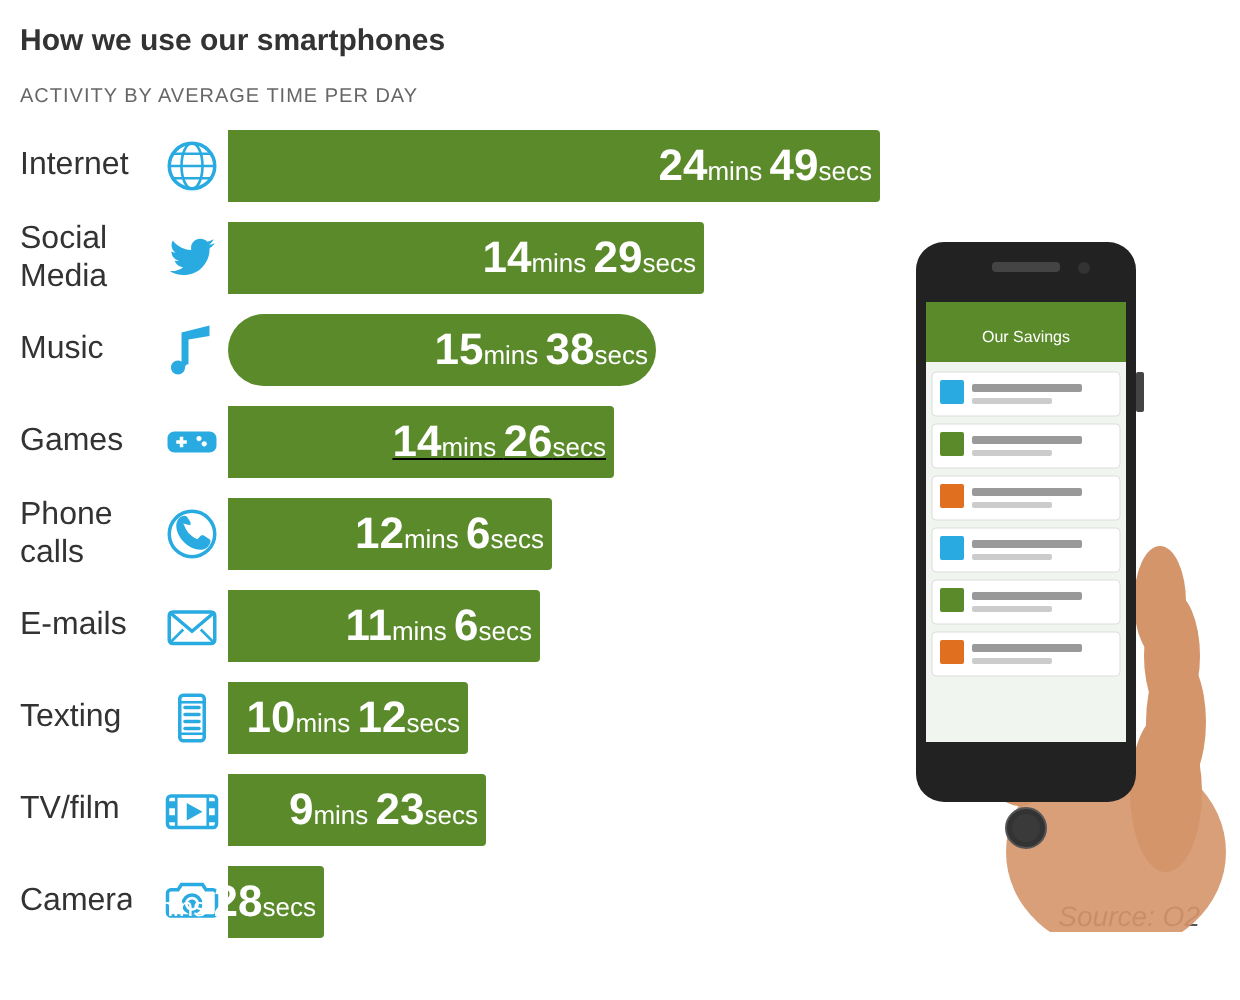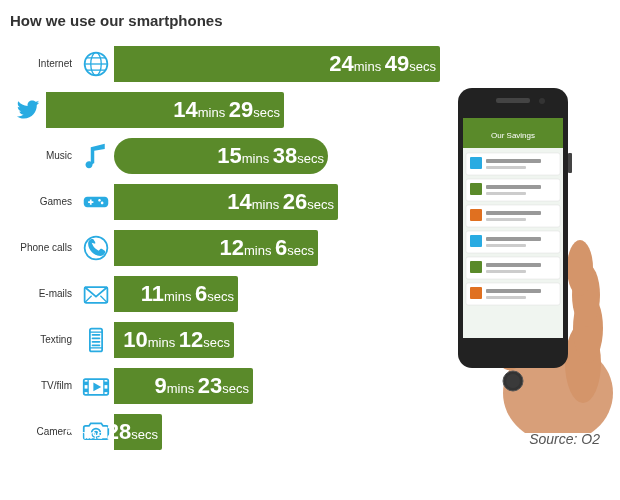--- a/index.html
+++ b/index.html
@@ -38,24 +38,23 @@
     .row {
       display: flex;
       align-items: center;
       margin-bottom: 4px;
       height: 42px;
     }
 
     .label-cell {
       width: 68px;
       min-width: 68px;
-      font-size: 10px;
+      font-size: 16px;
       color: #333;
       line-height: 1.2;
-      text-align: right;
       padding-right: 6px;
     }
 
     .icon-cell {
       width: 36px;
       min-width: 36px;
       display: flex;
       align-items: center;
       justify-content: center;
     }
@@ -96,21 +95,21 @@
     }
     .bar-label .mins-val {
       font-size: 22px;
       font-weight: bold;
     }
 
     
     .phone-overlay {
       position: absolute;
       right: -8px;
-      top: 30px;
+      top: 44px;
       width: 190px;
       height: 360px;
       z-index: 10;
     }
 
     .source-text {
       position: absolute;
       bottom: 6px;
       right: 10px;
       font-size: 14px;
@@ -119,20 +118,21 @@
 
     .source-text span {
       font-style: italic;
     }
   </style>
 </head>
 <body>
 
 <div class="container">
   <div class="main-title">How we use our smartphones</div>
+  <div class="subtitle">ACTIVITY BY AVERAGE TIME PER DAY</div>
 
   <div class="chart-area">
 
     <div id="rows-container">
         <div class="row">
     <div class="label-cell">Internet</div>
     <div class="icon-cell">
             <svg viewBox="0 0 32 32" fill="#29abe2">
               <circle cx="16" cy="16" r="13" fill="none" stroke="#29abe2" stroke-width="2"></circle>
               <ellipse cx="16" cy="16" rx="6" ry="13" fill="none" stroke="#29abe2" stroke-width="1.5"></ellipse>
@@ -143,20 +143,21 @@
           </div>
     <div class="bar-cell">
       <div class="bar" style="width:326px;">
         <span class="bar-label">
           <span class="mins-val">24</span><span style="font-size:13px;font-weight:normal;">mins </span><span class="secs-val">49</span><span style="font-size:13px;font-weight:normal;">secs</span>
         </span>
       </div>
     </div>
   </div>
         <div class="row">
+    <div class="label-cell">Social Media</div>
     <div class="icon-cell">
             <svg viewBox="0 0 32 32" fill="#29abe2">
               <path d="M29 7.5c-1 .45-2.1.75-3.2.88 1.15-.69 2.04-1.78 2.45-3.08-1.08.64-2.27 1.1-3.54 1.35C23.6 5.53 22.2 5 20.7 5c-2.9 0-5.25 2.35-5.25 5.25 0 .41.05.81.13 1.2C11.05 11.24 7.45 9.13 5 5.98c-.45.77-.71 1.67-.71 2.62 0 1.82.93 3.43 2.34 4.37-.86-.03-1.67-.26-2.38-.65v.07c0 2.55 1.81 4.67 4.21 5.16-.44.12-.9.18-1.38.18-.34 0-.66-.03-.98-.09.66 2.07 2.59 3.58 4.87 3.62-1.78 1.4-4.03 2.23-6.47 2.23-.42 0-.83-.02-1.24-.07 2.3 1.48 5.04 2.34 7.98 2.34 9.58 0 14.82-7.94 14.82-14.82 0-.23 0-.45-.02-.67C27.27 9.63 28.25 8.63 29 7.5z"></path>
             </svg>
           </div>
     <div class="bar-cell">
       <div class="bar" style="width:238px;">
         <span class="bar-label">
           <span class="mins-val">14</span><span style="font-size:13px;font-weight:normal;">mins </span><span class="secs-val">29</span><span style="font-size:13px;font-weight:normal;">secs</span>
         </span>
@@ -179,55 +180,55 @@
     </div>
   </div>
         <div class="row">
     <div class="label-cell">Games</div>
     <div class="icon-cell">
             <svg viewBox="0 0 32 32" fill="#29abe2">
               <path d="M26 10H6c-2.2 0-4 1.8-4 4v4c0 2.2 1.8 4 4 4h20c2.2 0 4-1.8 4-4v-4c0-2.2-1.8-4-4-4zM11 19H9v-2H7v-2h2v-2h2v2h2v2h-2v2zm9-3.5c-.83 0-1.5-.67-1.5-1.5s.67-1.5 1.5-1.5 1.5.67 1.5 1.5-.67 1.5-1.5 1.5zm3 3c-.83 0-1.5-.67-1.5-1.5s.67-1.5 1.5-1.5 1.5.67 1.5 1.5-.67 1.5-1.5 1.5z"></path>
             </svg>
           </div>
     <div class="bar-cell">
-      <div class="bar" style="width:224px;">
+      <div class="bar" style="width:193px;text-decoration:underline;">
         <span class="bar-label">
           <span class="mins-val">14</span><span style="font-size:13px;font-weight:normal;">mins </span><span class="secs-val">26</span><span style="font-size:13px;font-weight:normal;">secs</span>
         </span>
       </div>
     </div>
   </div>
         <div class="row">
     <div class="label-cell">Phone calls</div>
     <div class="icon-cell">
             <svg viewBox="0 0 32 32" fill="#29abe2">
               <circle cx="16" cy="16" r="13" fill="none" stroke="#29abe2" stroke-width="2"></circle>
               <path d="M11 10c0 0 1 2 2 4s4 4 6 5l2-2c0 0 1-.5 2 0l3 2c1 .5.5 2 0 3-1 2-3 3-5 3C14 25 7 18 7 11c0-2 1-4 3-5 1-.5 2.5-.5 3 0l2 3c.5 1 0 2 0 2L11 10z"></path>
             </svg>
           </div>
     <div class="bar-cell">
-      <div class="bar" style="width:204px;">
+      <div class="bar" style="width:162px;">
         <span class="bar-label">
           <span class="mins-val">12</span><span style="font-size:13px;font-weight:normal;">mins </span><span class="secs-val">6</span><span style="font-size:13px;font-weight:normal;">secs</span>
         </span>
       </div>
     </div>
   </div>
         <div class="row">
     <div class="label-cell">E-mails</div>
     <div class="icon-cell">
             <svg viewBox="0 0 32 32" fill="#29abe2">
               <rect x="3" y="8" width="26" height="18" rx="2" fill="none" stroke="#29abe2" stroke-width="2"></rect>
               <polyline points="3,8 16,19 29,8" fill="none" stroke="#29abe2" stroke-width="2"></polyline>
               <line x1="3" y1="26" x2="11" y2="18" stroke="#29abe2" stroke-width="1.5"></line>
               <line x1="29" y1="26" x2="21" y2="18" stroke="#29abe2" stroke-width="1.5"></line>
             </svg>
           </div>
     <div class="bar-cell">
-      <div class="bar" style="width:124px;">
+      <div class="bar" style="width:156px;">
         <span class="bar-label">
           <span class="mins-val">11</span><span style="font-size:13px;font-weight:normal;">mins </span><span class="secs-val">6</span><span style="font-size:13px;font-weight:normal;">secs</span>
         </span>
       </div>
     </div>
   </div>
         <div class="row">
     <div class="label-cell">Texting</div>
     <div class="icon-cell">
             <svg viewBox="0 0 32 32" fill="#29abe2">
@@ -256,21 +257,21 @@
               <rect x="2" y="11" width="5" height="4" fill="#29abe2"></rect>
               <rect x="2" y="19" width="5" height="4" fill="#29abe2"></rect>
               <rect x="25" y="11" width="5" height="4" fill="#29abe2"></rect>
               <rect x="25" y="19" width="5" height="4" fill="#29abe2"></rect>
               <line x1="7" y1="8" x2="7" y2="26" stroke="#29abe2" stroke-width="1.5"></line>
               <line x1="25" y1="8" x2="25" y2="26" stroke="#29abe2" stroke-width="1.5"></line>
               <polygon points="13,12 22,17 13,22" fill="#29abe2"></polygon>
             </svg>
           </div>
     <div class="bar-cell">
-      <div class="bar" style="width:139px;">
+      <div class="bar" style="width:129px;">
         <span class="bar-label">
           <span class="mins-val">9</span><span style="font-size:13px;font-weight:normal;">mins </span><span class="secs-val">23</span><span style="font-size:13px;font-weight:normal;">secs</span>
         </span>
       </div>
     </div>
   </div>
         <div class="row">
     <div class="label-cell">Camera</div>
     <div class="icon-cell">
             <svg viewBox="0 0 32 32" fill="#29abe2">

